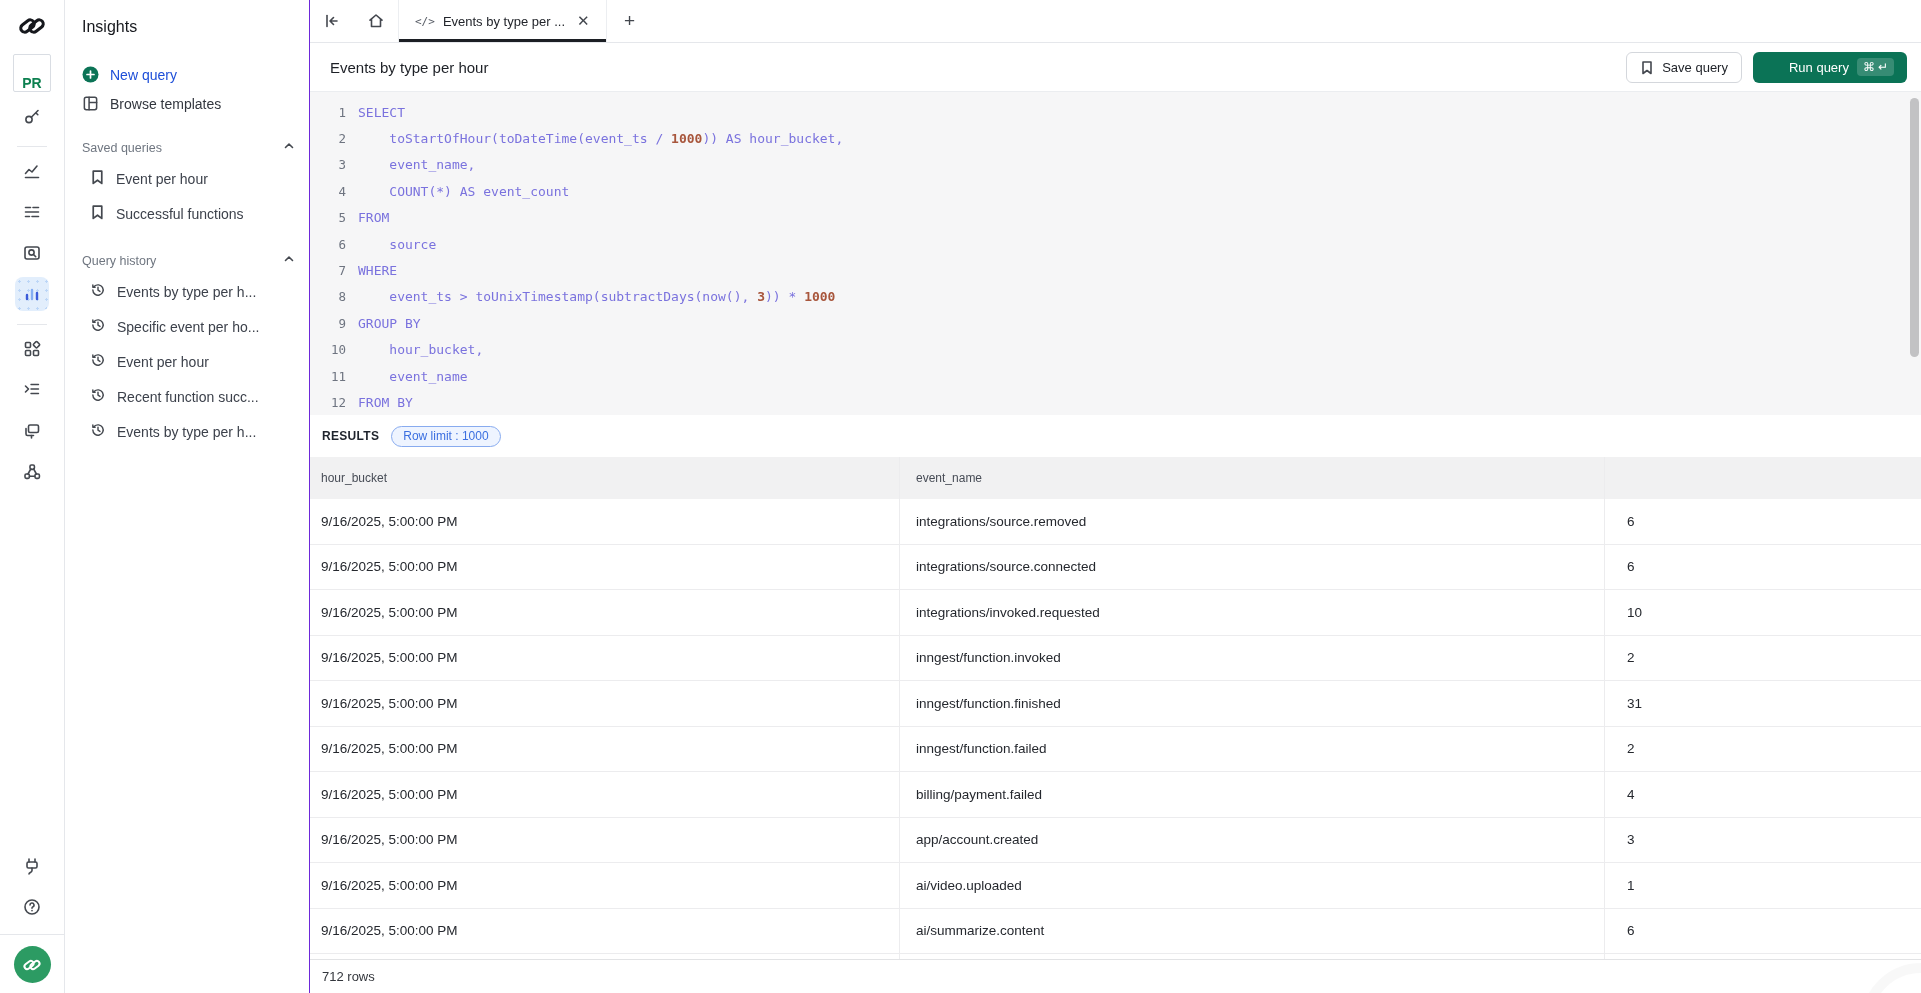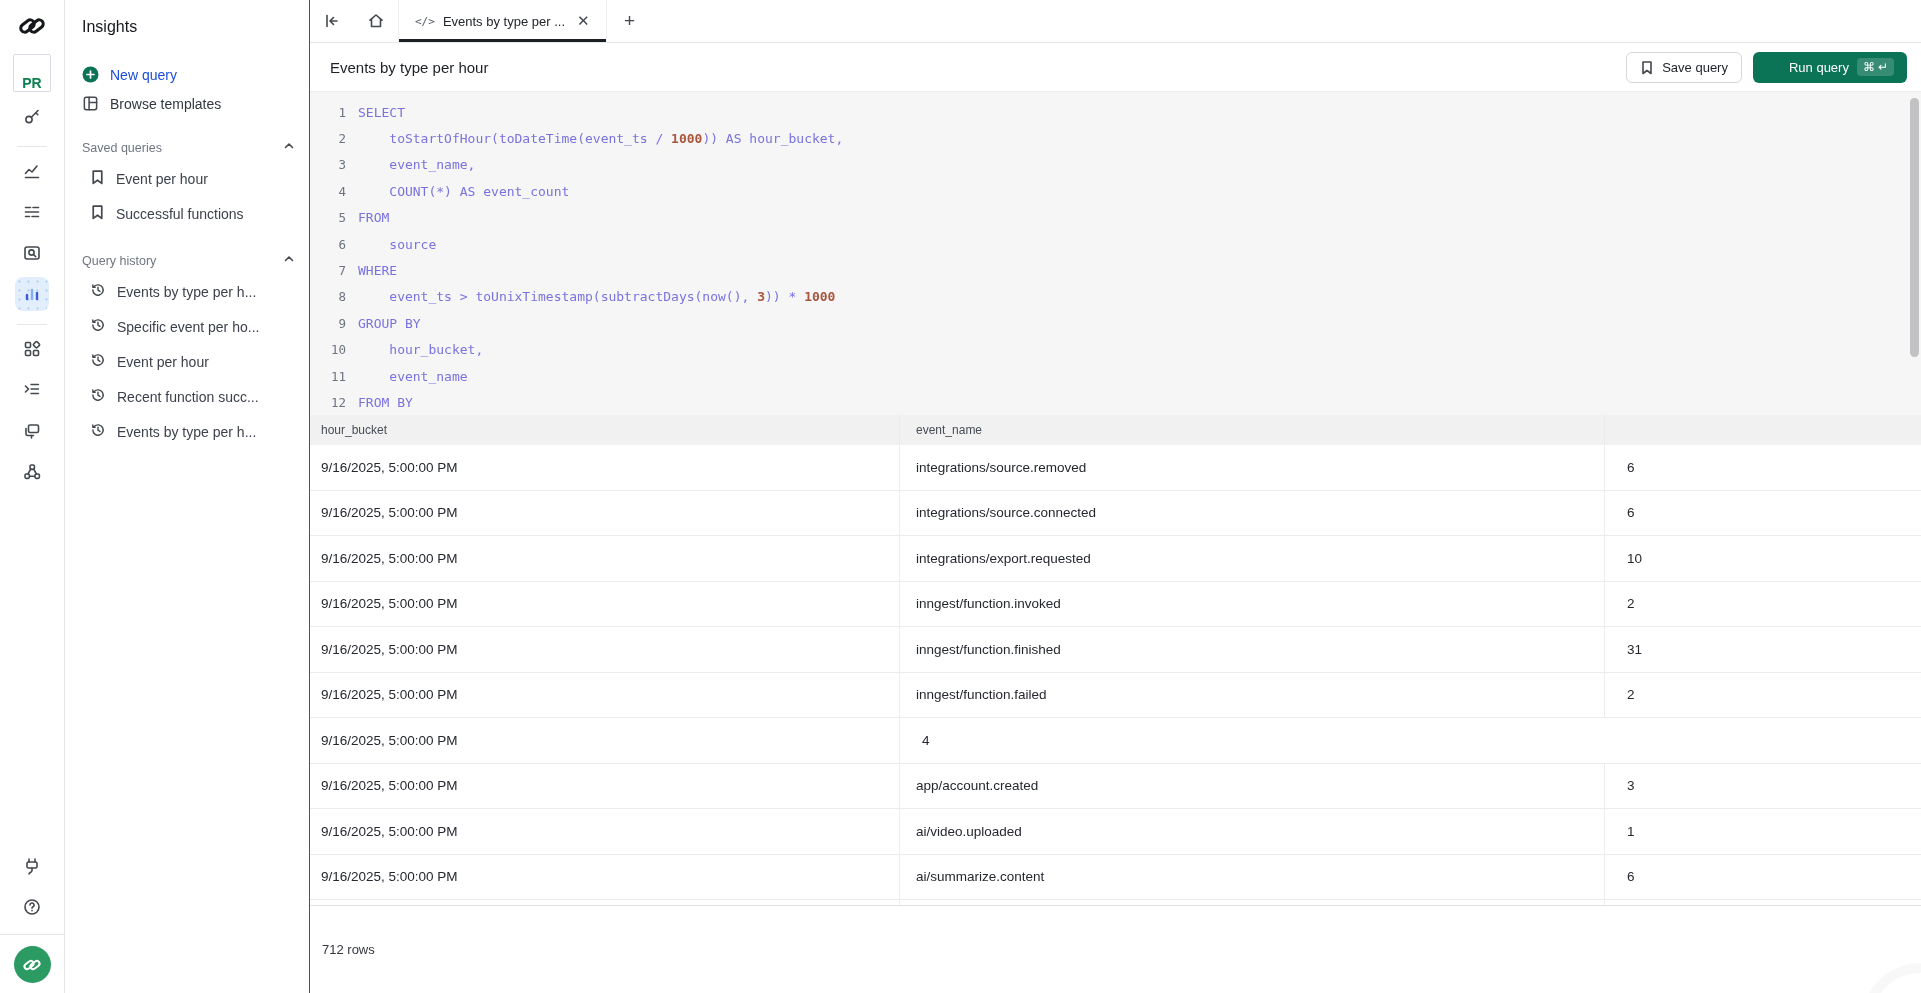--- a/index.html
+++ b/index.html
@@ -74,21 +74,21 @@
   .ed-scrollbar { position:absolute; right:2px; top:6px; width:9px; height:259px; background:#c2c2c4; border-radius:5px; }
 
   
   .results-bar { height:42px; display:flex; align-items:center; gap:12px; padding-left:12px; flex-shrink:0; }
   .results-label { font-size:12px; font-weight:600; letter-spacing:.3px; color:#1f242d; }
   .pill { font-size:12px; color:#3b6fe0; border:1px solid #88abef; background:#eef4ff;
     border-radius:11px; padding:2.5px 11px; cursor:pointer; }
 
   .tbl { flex-shrink:0; }
   .tbl-row { display:grid; grid-template-columns:590px 705px 1fr; }
-  .tbl-head { background:#f1f1f2; height:30px; }
+  .tbl-head { background:#f1f1f2; height:42px; }
   .tbl-head .cell { font-size:12px; color:#474c56; display:flex; align-items:center; }
   .cell { padding-left:11px; border-right:1px solid #ececee; display:flex; align-items:center;
     font-size:13.5px; color:#25282e; overflow:hidden; white-space:nowrap; }
   .cell.c2 { padding-left:16px; }
   .cell.c3 { padding-left:22px; border-right:none; }
   .data-row { height:45.5px; border-bottom:1px solid #ececee; background:#fff; }
   .sliver { height:6px; border-bottom:1px solid #e2e3e5; }
   .tfooter { flex:1; display:flex; align-items:center; padding-left:12px; font-size:13px; color:#33363c;
     position:relative; }
   .watermark { position:absolute; right:-30px; bottom:-40px; opacity:.5; }
@@ -337,59 +337,64 @@
           <div class="cline"><span class="lno">7</span><span class="ctext"><span class="tok-t">WHERE</span></span></div>
           <div class="cline"><span class="lno">8</span><span class="ctext"><span class="tok-t">    event_ts &gt; toUnixTimestamp(subtractDays(now(), </span><span class="tok-n">3</span><span class="tok-t">)) * </span><span class="tok-n">1000</span></span></div>
           <div class="cline"><span class="lno">9</span><span class="ctext"><span class="tok-t">GROUP BY</span></span></div>
           <div class="cline"><span class="lno">10</span><span class="ctext"><span class="tok-t">    hour_bucket,</span></span></div>
           <div class="cline"><span class="lno">11</span><span class="ctext"><span class="tok-t">    event_name</span></span></div>
           <div class="cline"><span class="lno">12</span><span class="ctext"><span class="tok-t">FROM BY</span></span></div>
         </div>
       <div class="ed-scrollbar"></div>
     </div>
 
+    <div class="results-bar">
+      <span class="results-label">RESULTS</span>
+      <span class="pill">Row limit : 1000</span>
+    </div>
 
     <div class="tbl">
       <div class="tbl-row tbl-head" id="tbl-head">
           <div class="cell c1">hour_bucket</div>
           <div class="cell c2">event_name</div>
         </div>
       <div id="tbl-body">
           <div class="tbl-row data-row">
             <div class="cell c1">9/16/2025, 5:00:00 PM</div>
             <div class="cell c2">integrations/source.removed</div>
             <div class="cell c3">6</div>
           </div>
           <div class="tbl-row data-row">
             <div class="cell c1">9/16/2025, 5:00:00 PM</div>
             <div class="cell c2">integrations/source.connected</div>
             <div class="cell c3">6</div>
           </div>
           <div class="tbl-row data-row">
             <div class="cell c1">9/16/2025, 5:00:00 PM</div>
-            <div class="cell c2">integrations/export.requested</div>
+            <div class="cell c2">integrations/invoked.requested</div>
             <div class="cell c3">10</div>
           </div>
           <div class="tbl-row data-row">
             <div class="cell c1">9/16/2025, 5:00:00 PM</div>
             <div class="cell c2">inngest/function.invoked</div>
             <div class="cell c3">2</div>
           </div>
           <div class="tbl-row data-row">
             <div class="cell c1">9/16/2025, 5:00:00 PM</div>
             <div class="cell c2">inngest/function.finished</div>
             <div class="cell c3">31</div>
           </div>
           <div class="tbl-row data-row">
             <div class="cell c1">9/16/2025, 5:00:00 PM</div>
             <div class="cell c2">inngest/function.failed</div>
             <div class="cell c3">2</div>
           </div>
           <div class="tbl-row data-row">
             <div class="cell c1">9/16/2025, 5:00:00 PM</div>
+            <div class="cell c2">billing/payment.failed</div>
             <div class="cell c3">4</div>
           </div>
           <div class="tbl-row data-row">
             <div class="cell c1">9/16/2025, 5:00:00 PM</div>
             <div class="cell c2">app/account.created</div>
             <div class="cell c3">3</div>
           </div>
           <div class="tbl-row data-row">
             <div class="cell c1">9/16/2025, 5:00:00 PM</div>
             <div class="cell c2">ai/video.uploaded</div>

